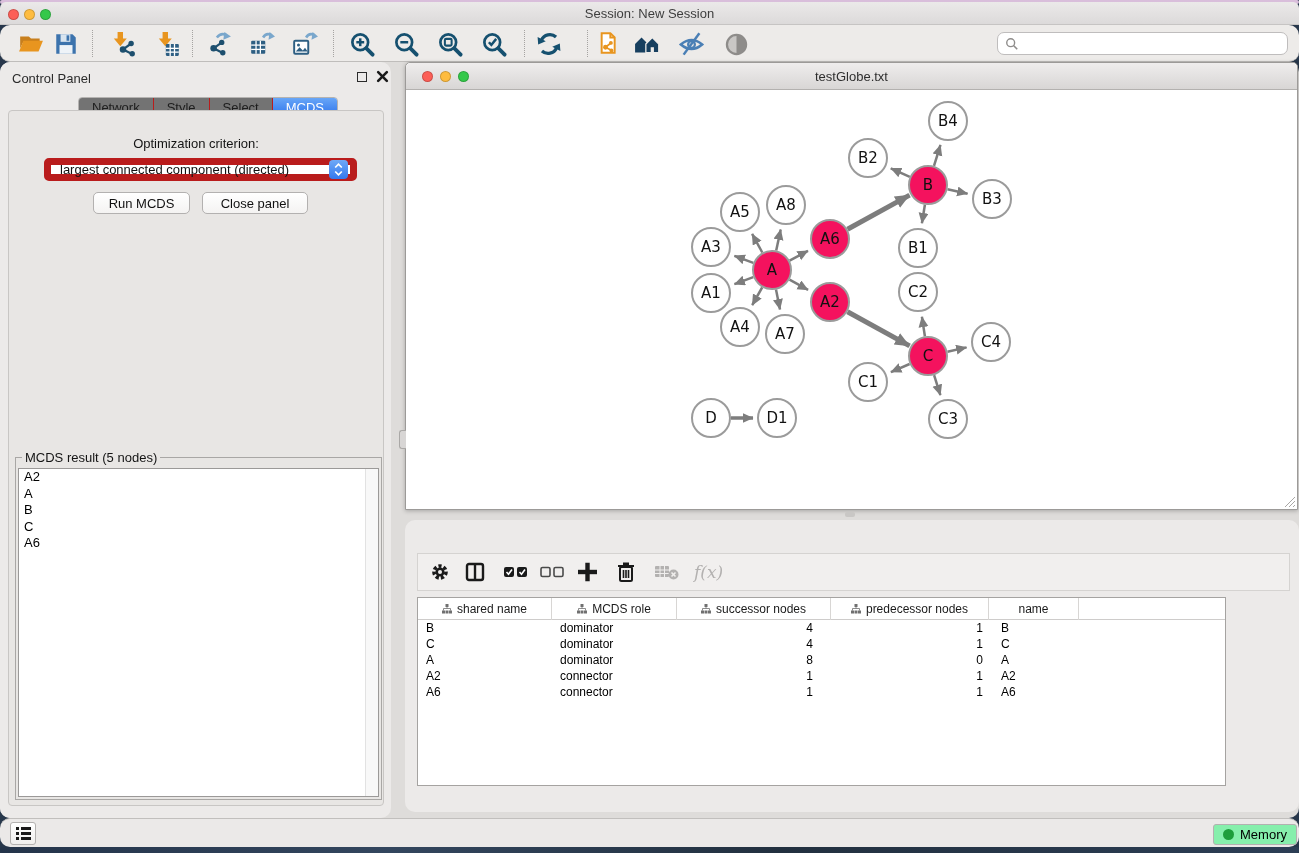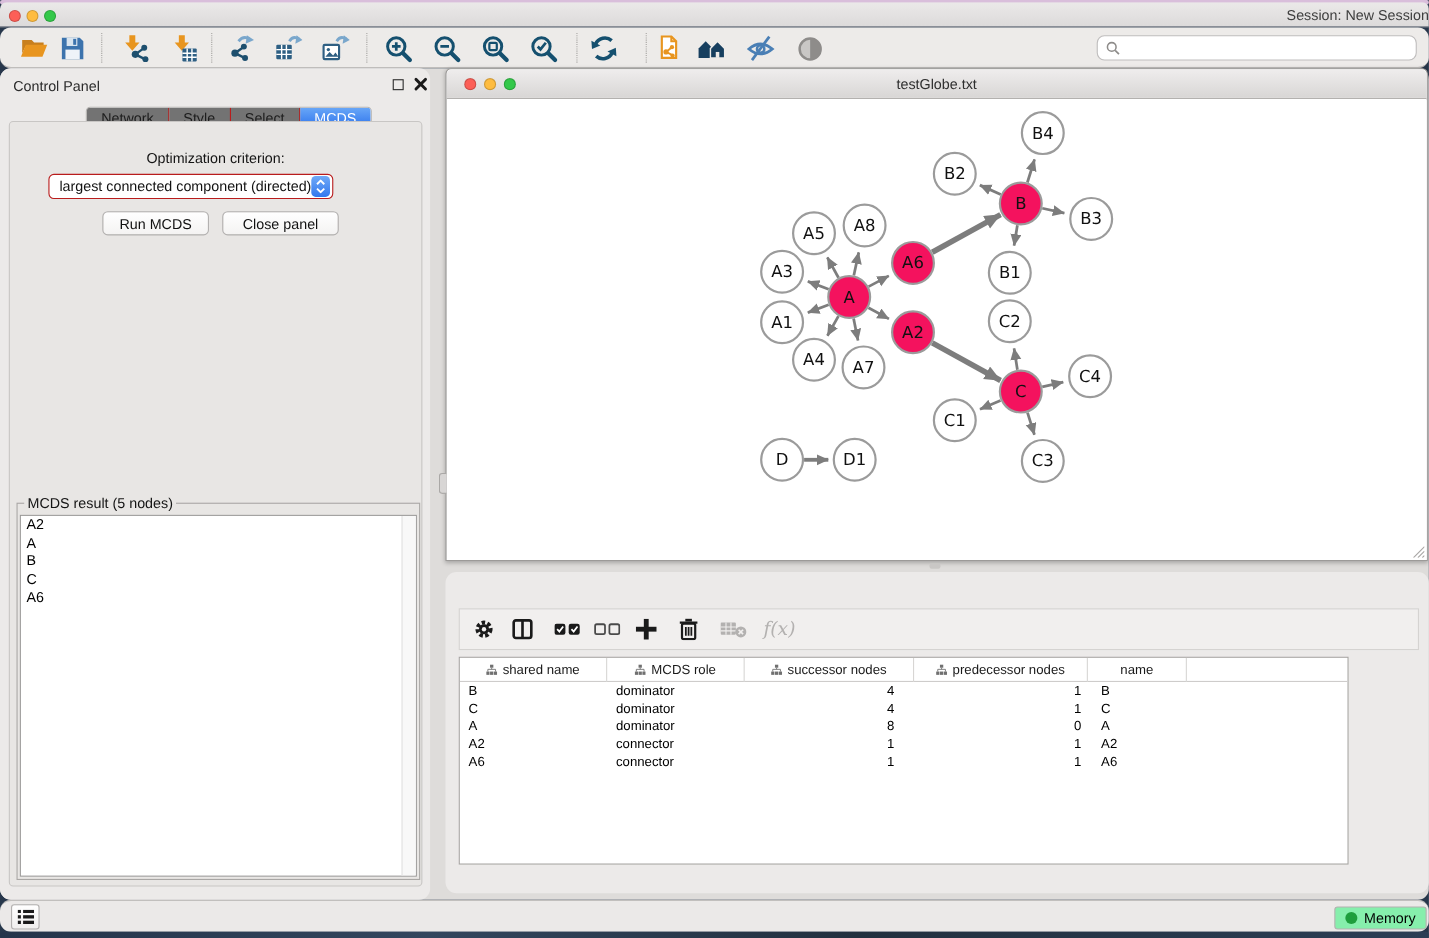--- a/index.html
+++ b/index.html
@@ -10,21 +10,21 @@
   
   #desktop-top { left:0; top:0; width:1299px; height:4px; background:#d9bedb; }
   #desktop-bottom { left:0; top:847px; width:1299px; height:6px;
     background:linear-gradient(90deg,#24344a,#33465e 30%,#22303f 60%,#2c3e55); }
 
   
   #titlebar { left:0; top:2px; width:1299px; height:23px;
     background:linear-gradient(#ebe9e9,#dcdada); border-bottom:1px solid #c6c4c3;
     border-radius:6px 6px 0 0; }
   .light { position:absolute; top:7px; width:11px; height:11px; border-radius:50%; border:0.5px solid rgba(0,0,0,.18); }
-  #titlebar .title { position:absolute; left:0; right:0; top:4px; text-align:right;
+  #titlebar .title { position:absolute; left:0; right:0; top:4px; text-align:center;
     font-size:13px; color:#3e3e3e; }
 
   
   #toolbar { left:0; top:25px; width:1299px; height:37px; background:#edebe9;
     border-bottom:1px solid #bfbdbb; }
   .tb-icon { position:absolute; top:4px; width:30px; height:30px; display:flex; align-items:center; justify-content:center; }
   .tb-sep { position:absolute; top:5px; height:27px; width:0; border-left:1px dotted #a5a3a1; }
   #search-wrap { position:absolute; left:997px; top:7px; width:291px; height:23px;
     background:#fff; border:1px solid #bfbdbd; border-radius:7px; display:flex; align-items:center; padding-left:7px; }
   #search-wrap input { border:none; outline:none; flex:1; font-size:12px; background:transparent; height:100%; }
@@ -41,22 +41,22 @@
 
   #cp-tabs { position:absolute; left:78px; top:35px; height:20px; display:flex;
     border:1px solid #b5b3b1; border-radius:4px; overflow:hidden; background:#fff; }
   #cp-tabs .seg { font-size:13px; color:#1d1d1d; padding:2px 13px 0; border-right:1px solid #b91c1c; background:#737373; }
   #cp-tabs .seg:last-child { border-right:none; }
   #cp-tabs .seg.active { background:linear-gradient(#68a6f7,#2e74ec); color:#fff; }
 
   #cp-box { position:absolute; left:8px; top:48px; width:376px; height:696px;
     background:#e8e6e4; border:1px solid #c8c6c4; border-radius:4px; }
   #opt-label { position:absolute; left:0; width:100%; top:25px; text-align:center; font-size:13px; color:#141414; }
-  #criterion { position:absolute; left:35px; top:47px; width:259px; height:23px;
-    background:#fff; border:1px solid #b91c1c; border-radius:5px; display:flex; align-items:center; }
+  #criterion { position:absolute; left:35px; top:47px; width:313px; height:23px;
+    background:#fff; border:7px solid #b91c1c; border-radius:5px; display:flex; align-items:center; }
   #criterion .val { flex:1; font-size:13px; color:#111; padding-left:9px; white-space:nowrap; }
   #criterion .stepper { width:19px; height:19px; margin-right:2px; border-radius:4px;
     background:linear-gradient(#6fa9f7,#3378ee); display:flex; align-items:center; justify-content:center; }
   .cp-btn { position:absolute; top:81px; height:22px; background:linear-gradient(#fff,#f4f3f2);
     border:1px solid #b3b1b0; border-radius:5px; font-size:13px; color:#111;
     display:flex; align-items:center; justify-content:center; }
   #run-btn { left:84px; width:97px; }
   #close-btn { left:193px; width:106px; }
 
   #result-box { position:absolute; left:6px; top:346px; width:367px; height:343px;

